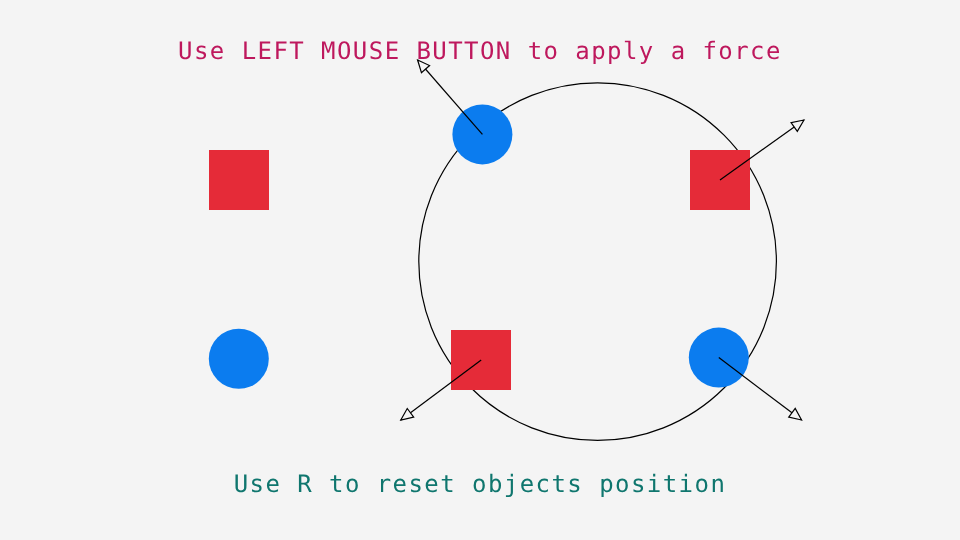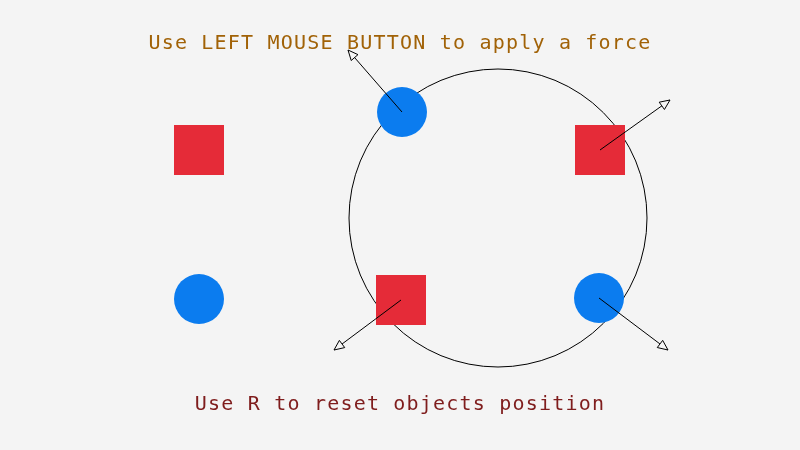--- a/index.html
+++ b/index.html
@@ -81,17 +81,17 @@
           <line x1="401" y1="300" x2="334" y2="350" stroke="#000000" stroke-width="1" shape-rendering="auto"></line>
           <polygon points="334,350 339.3669499505972,340.3981330863324 344.7322037163129,347.5875731323914" fill="#f4f4f4" stroke="#000000" stroke-width="1" shape-rendering="auto"></polygon>
         </g>
         <g>
           <line x1="599" y1="298" x2="668" y2="350" stroke="#000000" stroke-width="1" shape-rendering="auto"></line>
           <polygon points="668,350 657.2792707962944,347.5370819459807 662.6783067745928,340.37297651323865" fill="#f4f4f4" stroke="#000000" stroke-width="1" shape-rendering="auto"></polygon>
         </g>
       </g>
   </svg>
 
-  <div class="hud-text" id="hint-top" style="color: #a16207;">Use LEFT MOUSE BUTTON to apply a force</div>
+  <div class="hud-text" id="hint-top" style="color: #be185d;">Use LEFT MOUSE BUTTON to apply a force</div>
 
-  <div class="hud-text" id="hint-bottom" style="color: #7f1d1d;">Use R to reset objects position</div>
+  <div class="hud-text" id="hint-bottom" style="color: #0f766e;">Use R to reset objects position</div>
 
 </div>
 
 </body></html>

